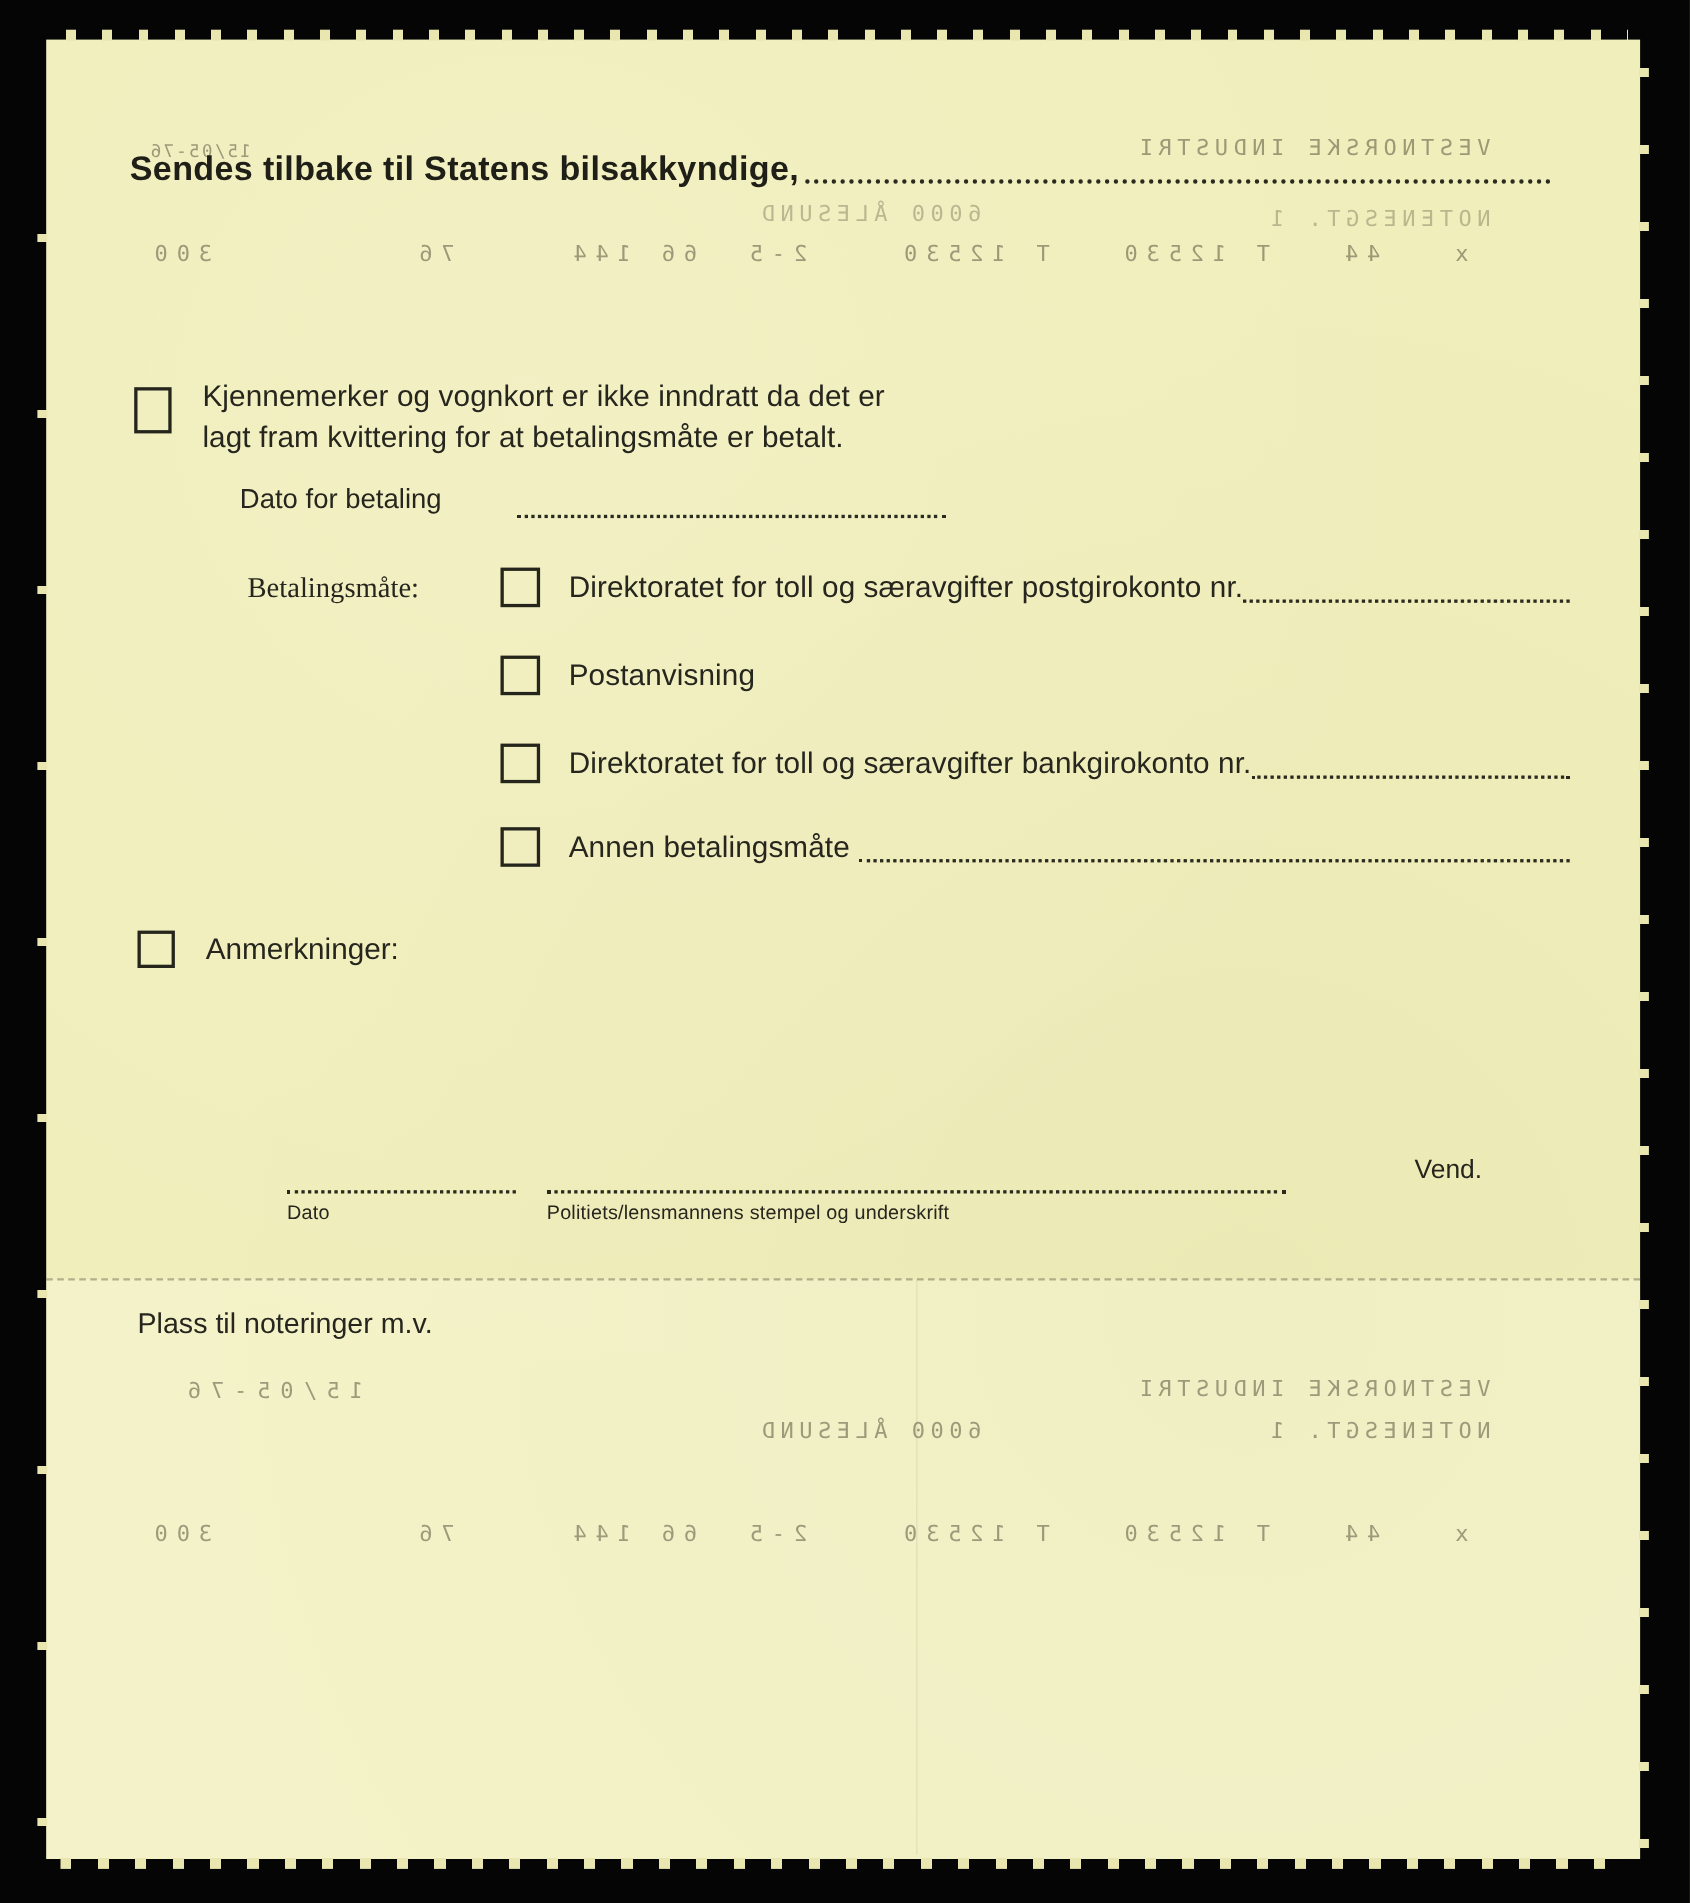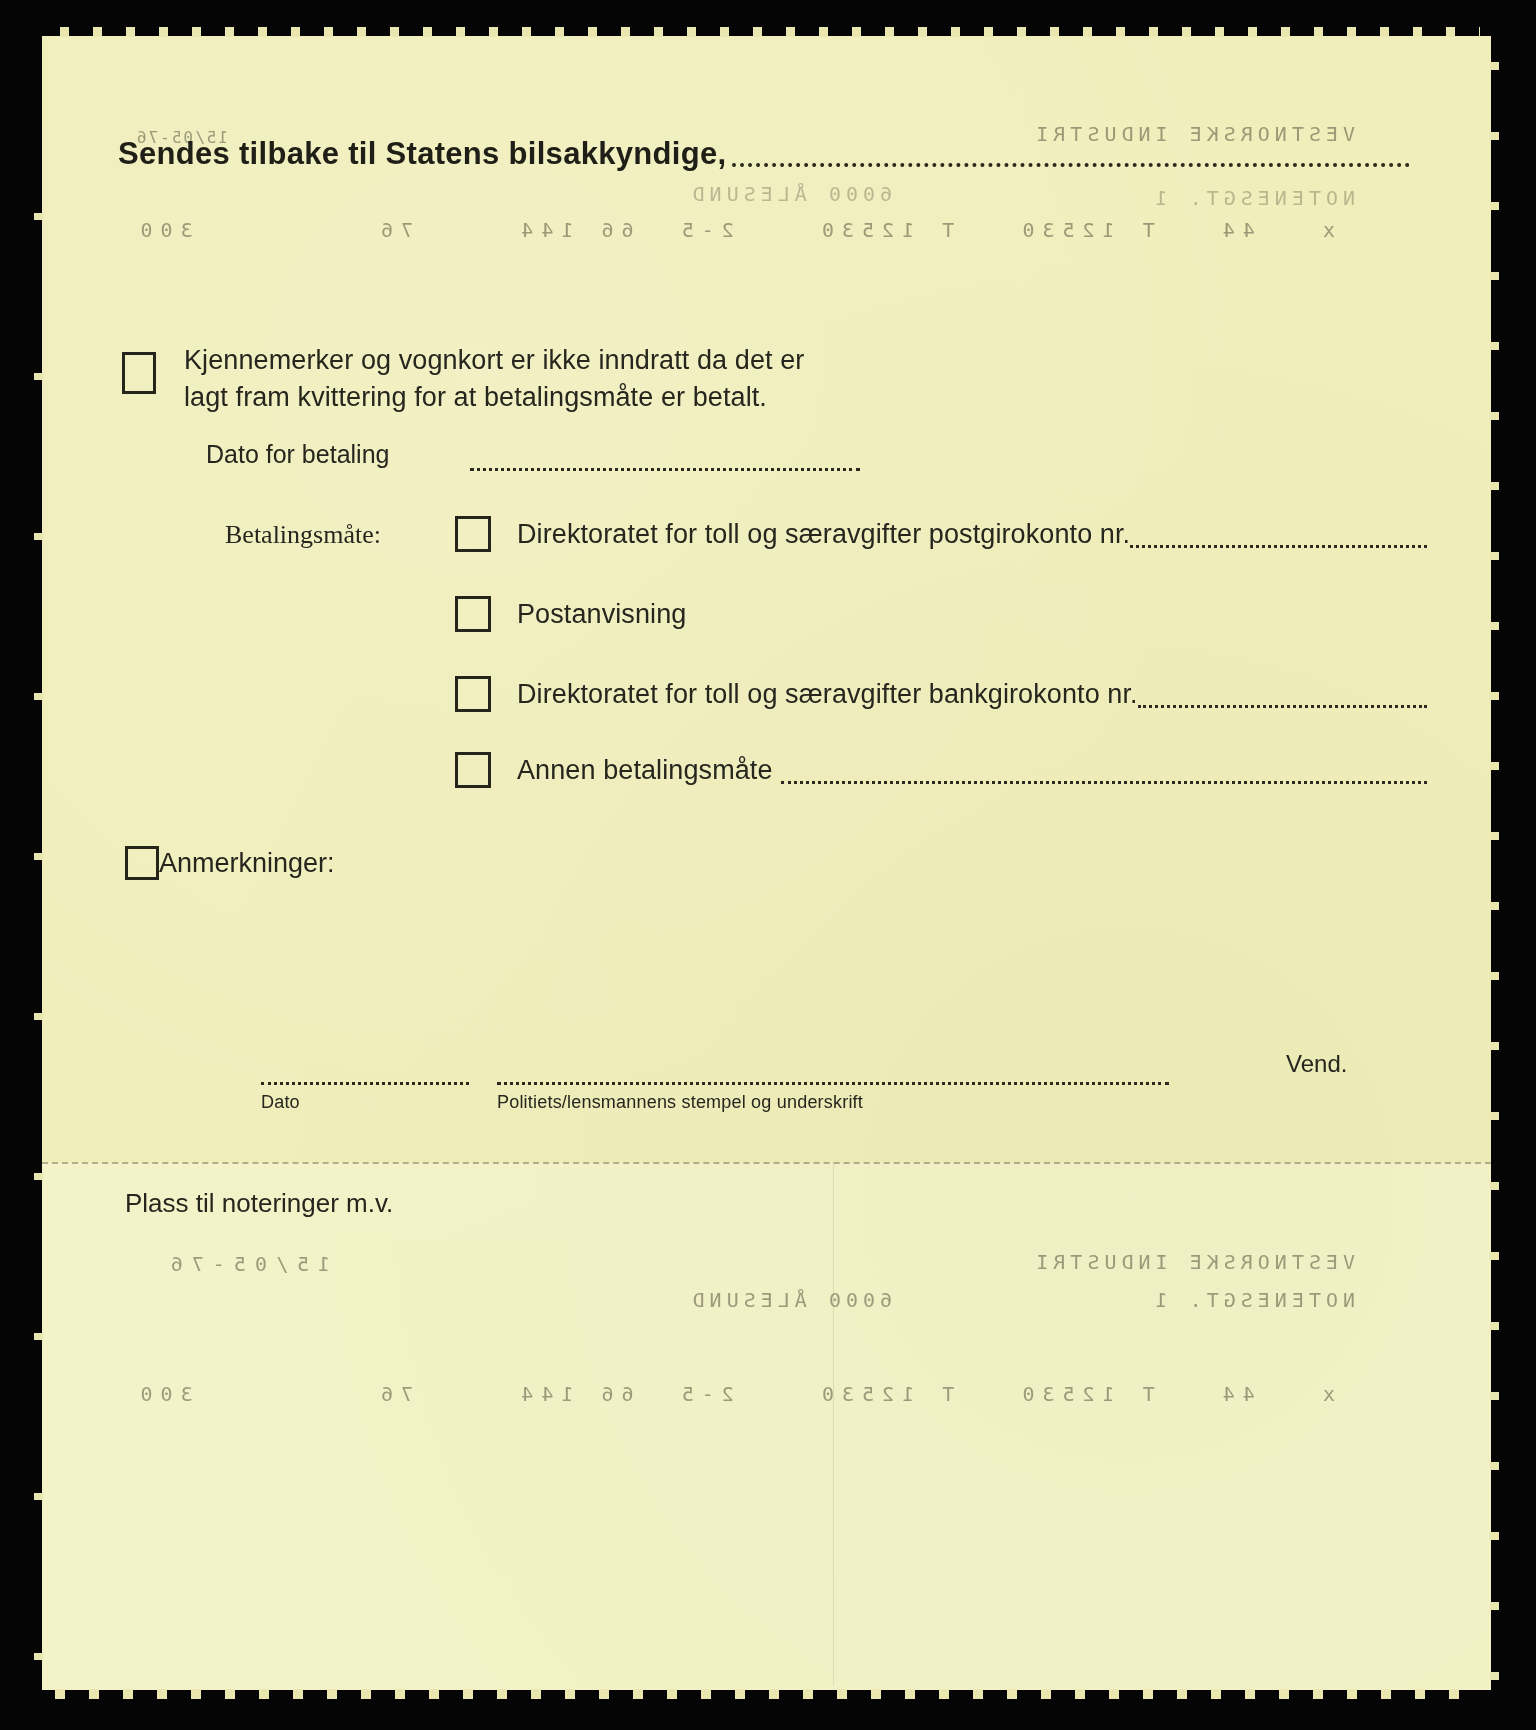--- a/index.html
+++ b/index.html
@@ -63,21 +63,21 @@
 
 
     <div class="abs print rowtop" style="left:80px;top:306px;">
       <span class="cb" style="width:34px;height:42px;margin-top:10px;"></span>
       <span class="body-txt" style="margin-left:28px;">
         <span>Kjennemerker og vognkort er ikke inndratt da det er</span><br>
         <span>lagt fram kvittering for at betalingsmåte er betalt.</span>
       </span>
     </div>
 
-    <div class="abs print" style="left:164px;top:404px;font-size:25px;">Dato for betaling</div>
+    <div class="abs print" style="left:176px;top:404px;font-size:25px;">Dato for betaling</div>
     <div class="abs print dots-thin" style="left:428px;top:406px;width:390px;height:26px;"></div>
 
     <div class="abs print" style="left:183px;top:484px;font-size:26px;font-family:Liberation Serif, serif;">Betalingsmåte:</div>
 
     <div class="abs print row" style="left:413px;top:480px;width:972px;">
       <span class="cb" style="width:36px;height:36px;"></span>
       <span class="body-txt" style="margin-left:26px;">Direktoratet for toll og særavgifter postgirokonto nr.</span>
       <span class="dots-thin" style="flex:1;margin-bottom:5px;"></span>
     </div>
 
@@ -93,21 +93,21 @@
     </div>
 
     <div class="abs print row" style="left:413px;top:716px;width:972px;">
       <span class="cb" style="width:36px;height:36px;"></span>
       <span class="body-txt" style="margin-left:26px;">Annen betalingsmåte</span>
       <span class="dots-thin" style="flex:1;margin-bottom:5px;margin-left:8px;"></span>
     </div>
 
     <div class="abs print rowtop" style="left:83px;top:810px;">
       <span class="cb" style="width:34px;height:34px;"></span>
-      <span style="font-size:27px;margin-top:2px;">Anmerkninger:</span>
+      <span style="font-size:27px;margin-left:28px;margin-top:2px;">Anmerkninger:</span>
     </div>
 
     <div class="abs print dots-thin" style="left:219px;top:1020px;width:208px;height:26px;"></div>
     <div class="abs print dots-thin" style="left:455px;top:1020px;width:672px;height:26px;"></div>
     <div class="abs print caption" style="left:219px;top:1056px;width:208px;">Dato</div>
     <div class="abs print caption" style="left:455px;top:1056px;width:672px;">Politiets/lensmannens stempel og underskrift</div>
     <div class="abs print" style="left:1244px;top:1014px;font-size:24px;">Vend.</div>
 
     <div class="tear"></div>
     <div class="crease-v"></div>

